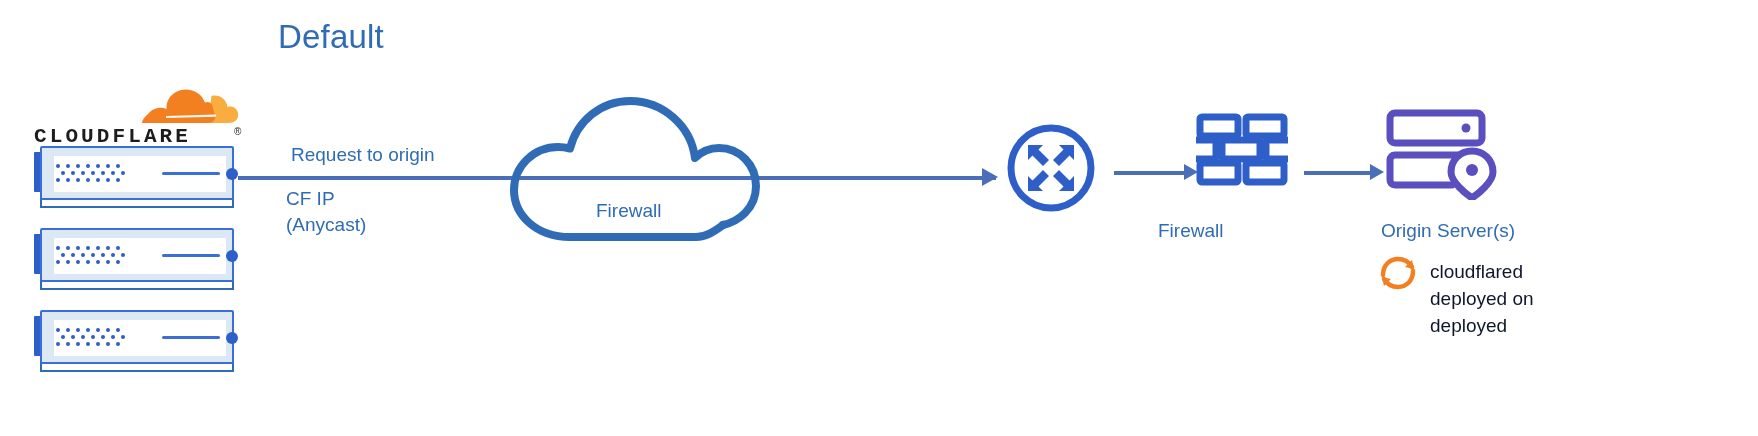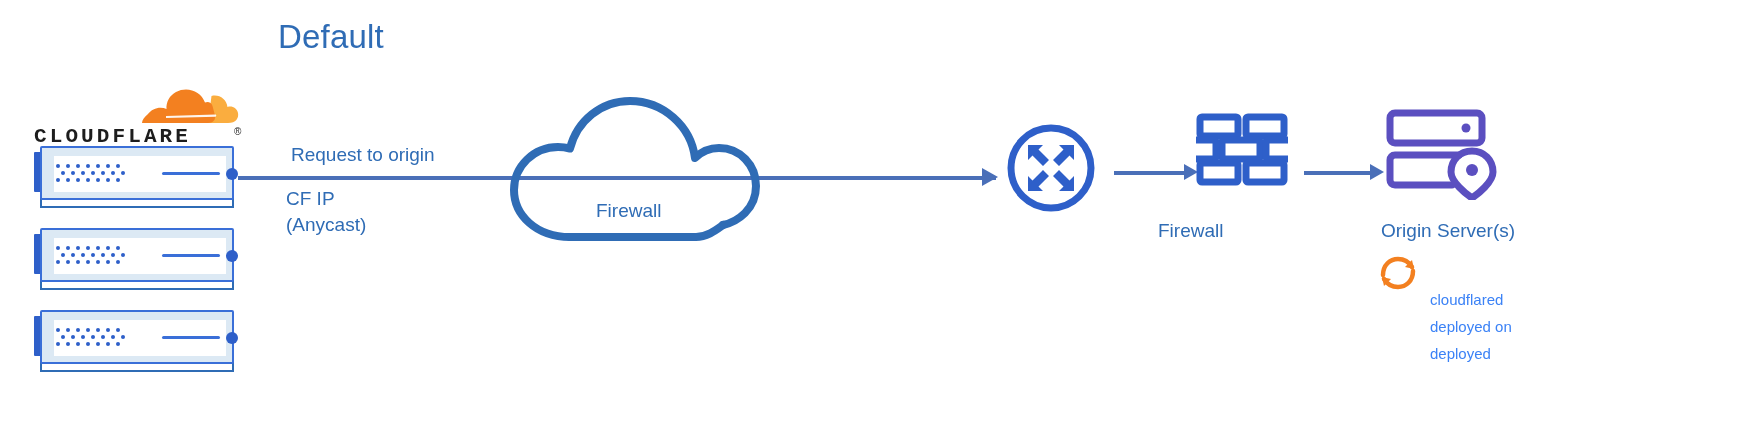--- a/index.html
+++ b/index.html
@@ -216,25 +216,24 @@
     top: 220px;
     font-size: 19px;
     color: #2f6cb5;
     white-space: nowrap;
     margin-left: 7px;
   }
   #cloudflared-icon { left: 1376px; top: 253px; width: 44px; height: 40px; }
   #cloudflared-label {
     left: 1430px;
     top: 258px;
-    font-size: 15px;
-    color: #3b82f6;
+    font-size: 19px;
+    color: #0f172a;
     line-height: 27px;
     white-space: nowrap;
-    margin-top: 28px;
   }
 </style>
 </head>
 <body>
 
 <div id="canvas">
 
   <div class="abs" id="diagram-title">Default</div>
 
   <div class="abs" id="cf-logo-wrap">

